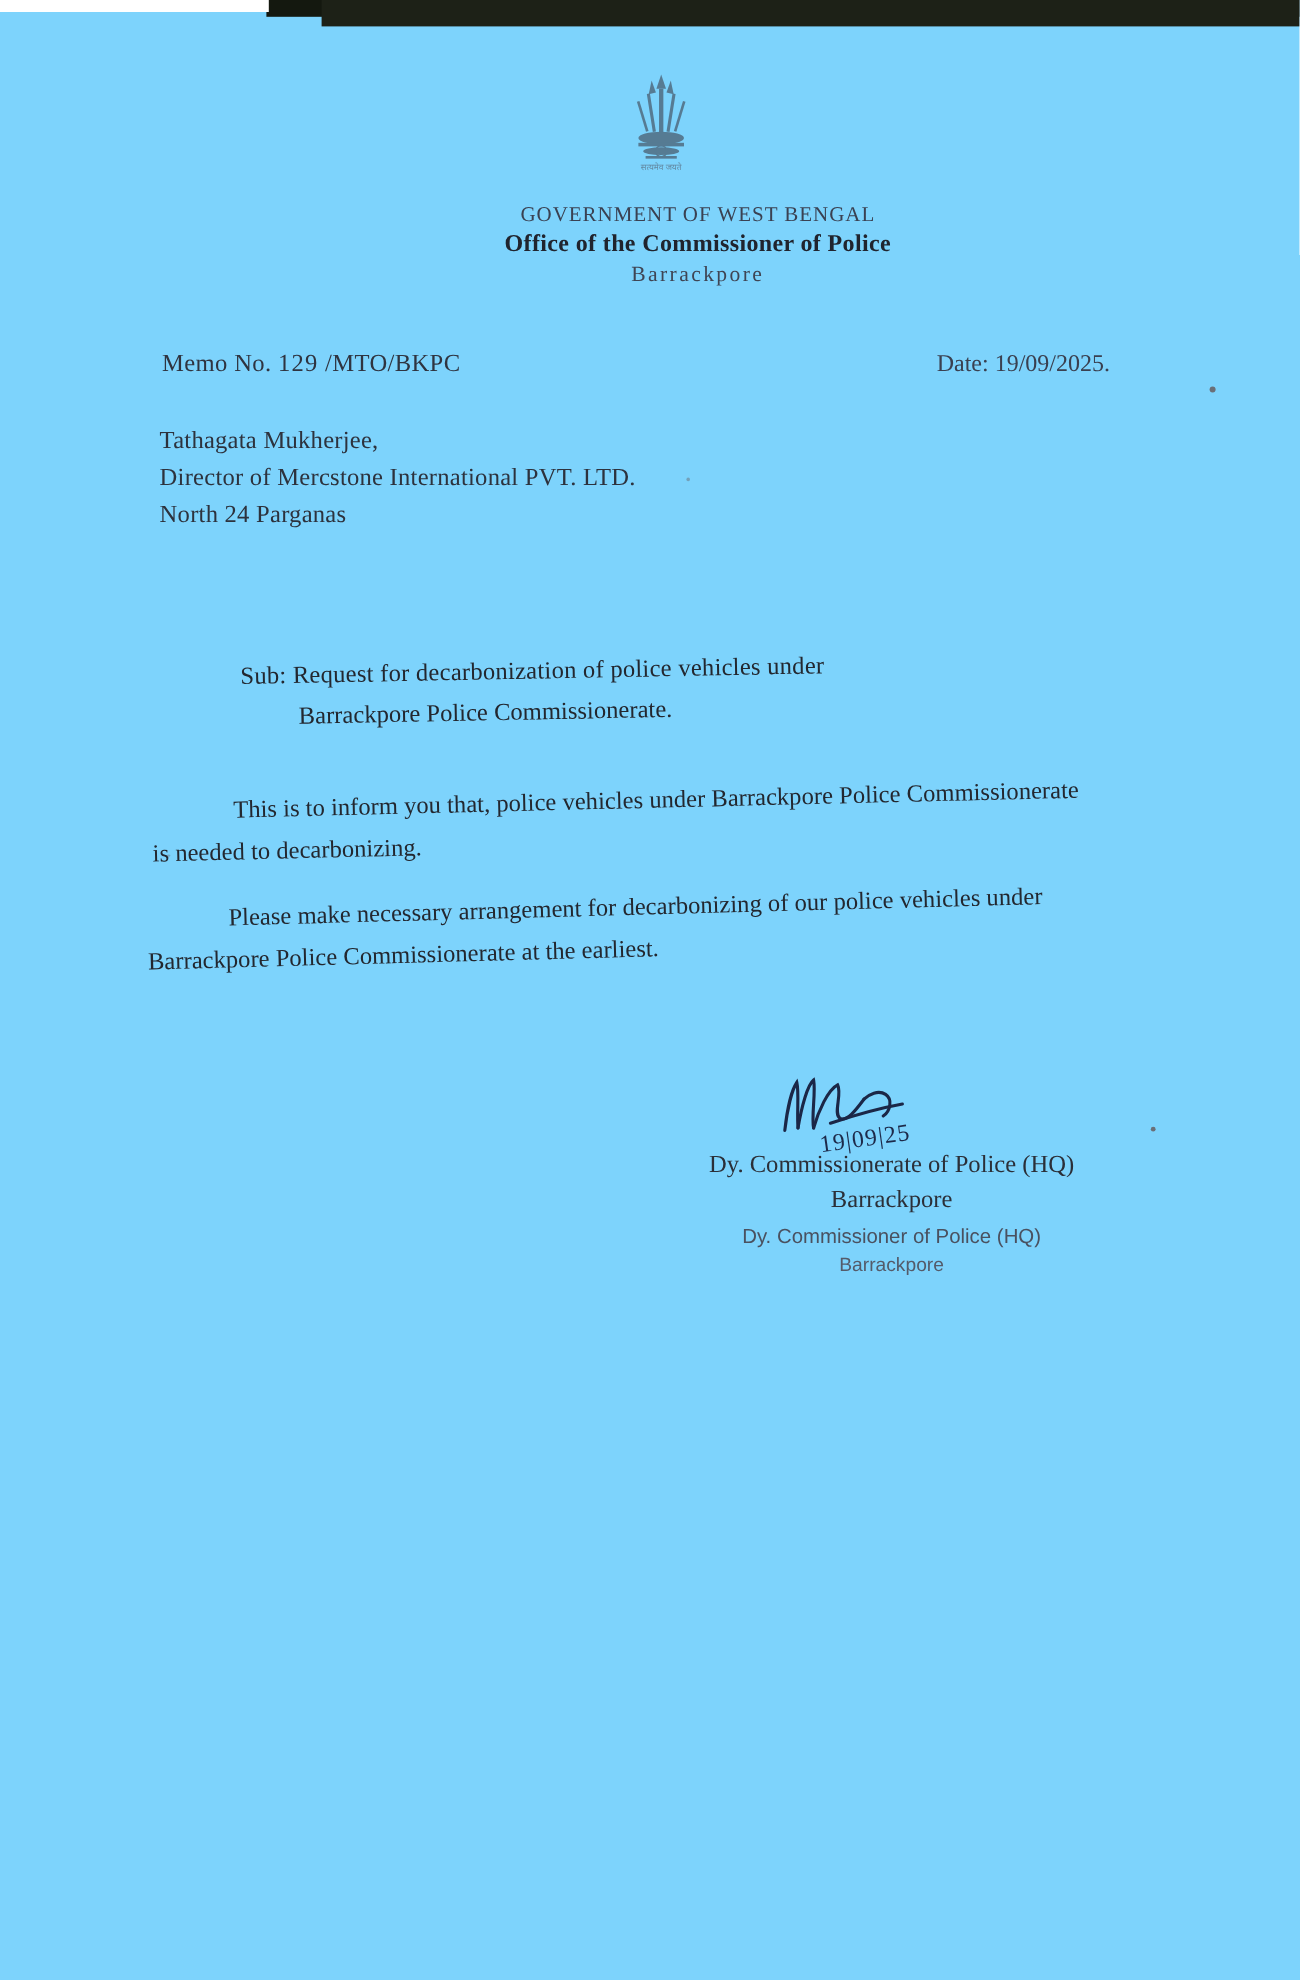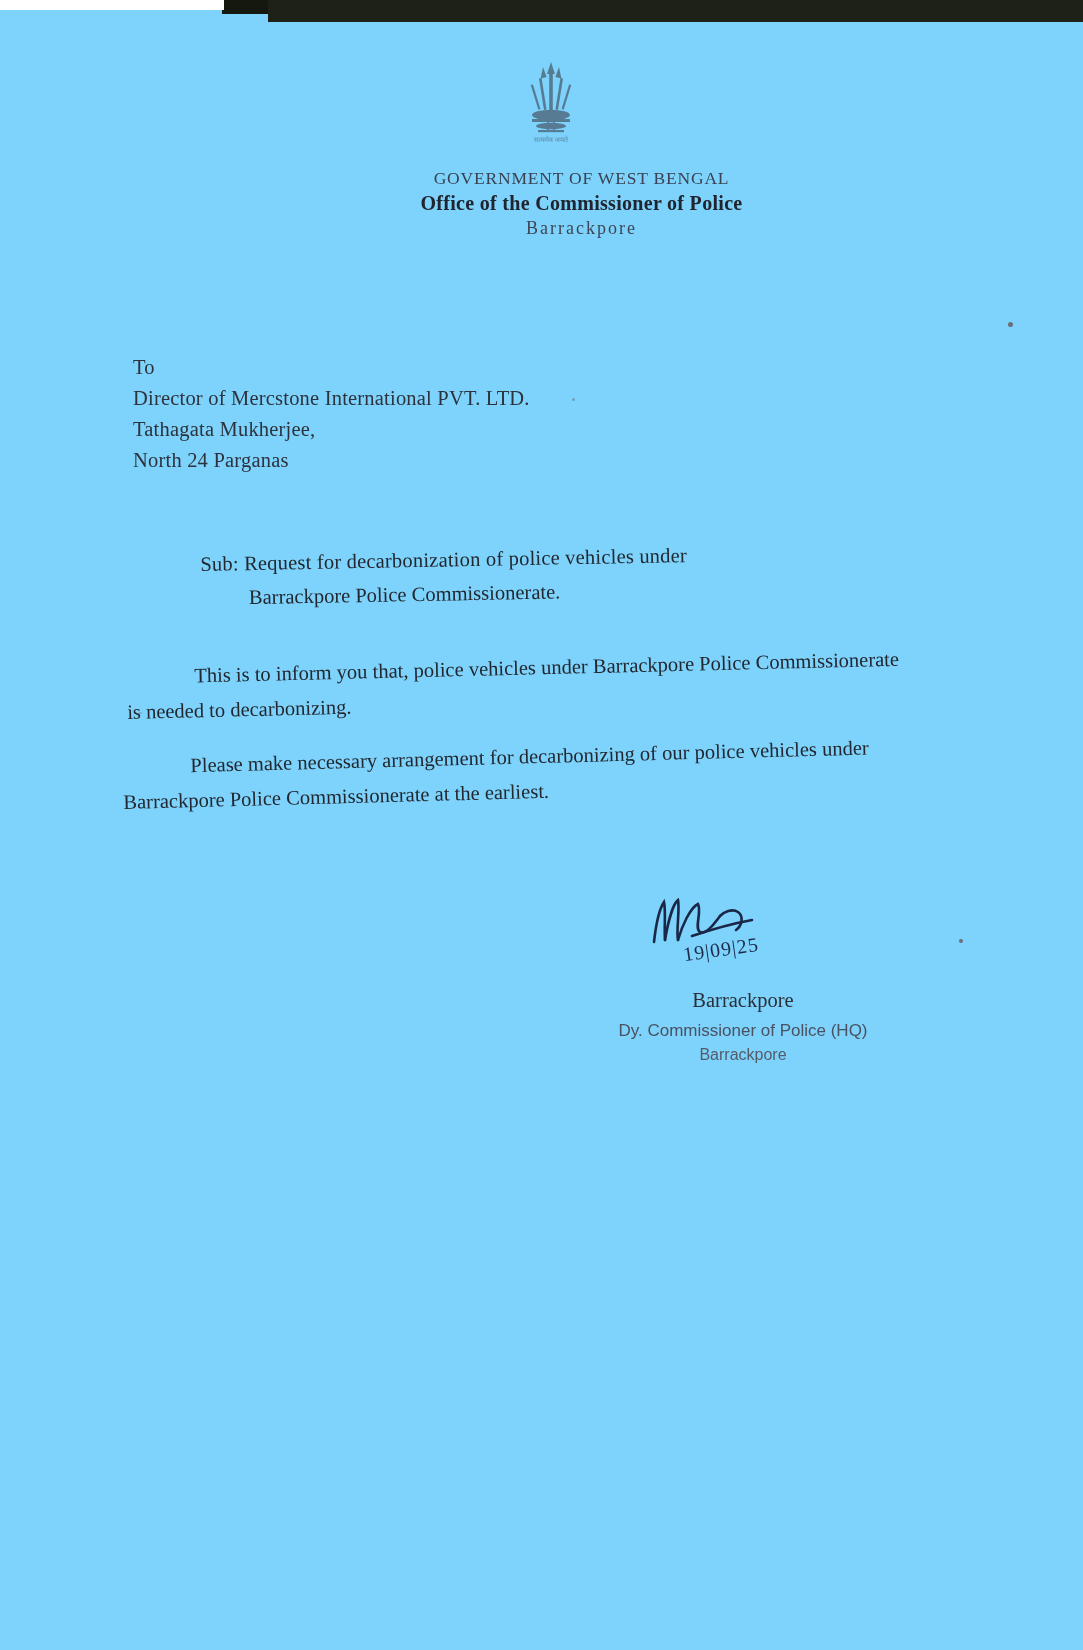--- a/index.html
+++ b/index.html
@@ -267,25 +267,35 @@
       <circle cx="32" cy="68" r="4.6" fill="none" stroke="#3f4654" stroke-width="1.3"></circle>
       <rect x="19" y="72" width="26" height="2.2"></rect>
     </g>
     <text x="32" y="84" text-anchor="middle" font-size="7" fill="#525a69" font-family="Liberation Serif, serif">सत्यमेव जयते</text>
   </svg>
 
   <div class="hdr hdr-gov">GOVERNMENT OF WEST BENGAL</div>
   <div class="hdr hdr-office">Office of the Commissioner of Police</div>
   <div class="hdr hdr-place">Barrackpore</div>
 
+  <div class="memo-row">
+    <div class="memo-no">
+      <span>Memo No.</span>
+      <span class="hand">129</span>
+      <span>/MTO/BKPC</span>
+    </div>
+    <div class="memo-date">
+      <span>Date:</span>
+      <span>19/09/2025.</span>
+    </div>
+  </div>
 
   <div class="addr">
-    <div>To</div>
+    <div>Tathagata Mukherjee,</div>
     <div>Director of Mercstone International PVT. LTD.</div>
-    <div>Tathagata Mukherjee,</div>
     <div>North 24 Parganas</div>
   </div>
 
   <div class="subject">
     <span class="l1">Sub: Request for decarbonization of police vehicles under</span>
     <span class="l2">Barrackpore Police Commissionerate.</span>
   </div>
 
   <div class="para para1">
     <span class="indent"></span><span>This is to inform you that, police vehicles under Barrackpore Police Commissionerate is needed to decarbonizing.</span>
@@ -299,20 +309,21 @@
     <svg class="sig-svg" width="130" height="70" viewBox="0 0 130 70">
       <g fill="none" stroke="#1b2747" stroke-width="2.6" stroke-linecap="round">
         <path d="M6 52 C8 34, 12 18, 16 12 C18 20, 16 38, 17 50"></path>
         <path d="M17 50 C20 32, 25 14, 30 10 C32 20, 28 40, 30 50"></path>
         <path d="M30 50 C34 36, 42 18, 50 14 C54 22, 46 38, 52 42 C58 45, 66 34, 72 26"></path>
         <path d="M72 26 C76 22, 84 18, 90 22 C96 26, 94 36, 88 40"></path>
         <path d="M44 46 C62 40, 82 34, 104 30"></path>
       </g>
     </svg>
     <div class="sig-date">19|09|25</div>
+    <div class="sig-line1">Dy. Commissionerate of Police (HQ)</div>
     <div class="sig-line2">Barrackpore</div>
     <div class="stamp1">Dy. Commissioner of Police (HQ)</div>
     <div class="stamp2">Barrackpore</div>
   </div>
 
   <div class="speck s1"></div>
   <div class="speck s2"></div>
   <div class="speck s3"></div>
   <div class="speck s4"></div>
 

